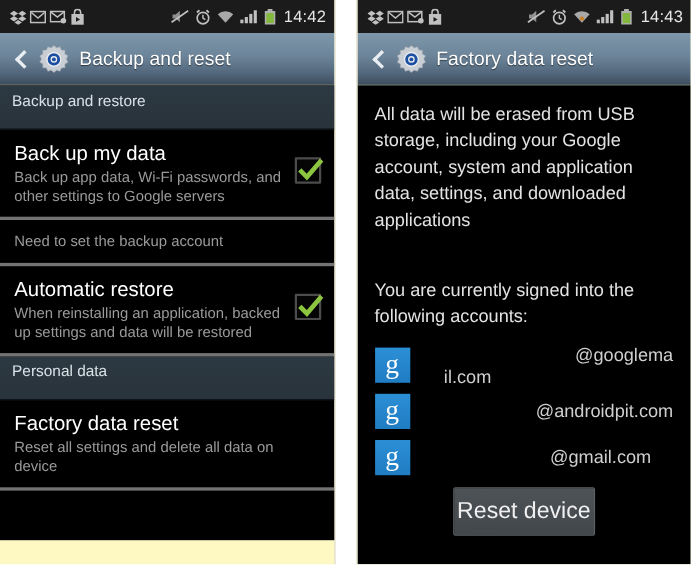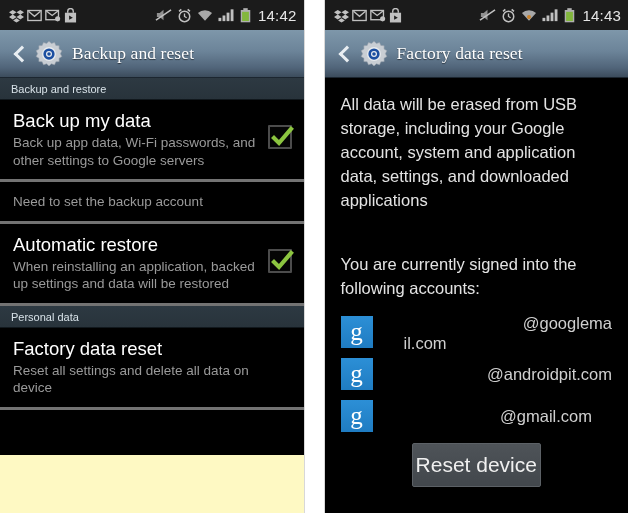--- a/index.html
+++ b/index.html
@@ -104,32 +104,32 @@
   }
   .gear-wrap {
     width: 30px;
     height: 30px;
     flex: 0 0 auto;
     margin: 0 8px 0 2px;
   }
   .ab-title {
     color: #ffffff;
     font-size: 17.5px;
-    font-family: Liberation Serif, serif;
+    font-family: Liberation Sans, sans-serif;
     letter-spacing: .1px;
     text-shadow: 0 1px 1px rgba(0,0,0,.55);
   }
 
   
   .list { background: #000000; }
   .section-header {
     background: linear-gradient(to bottom, #2d3942 0%, #28333b 100%);
     color: #d8e2e8;
-    font-size: 11px;
-    padding: 5px 0 4px 11px;
+    font-size: 14px;
+    padding: 5px 0 18px 11px;
     border-bottom: 1px solid #11181d;
     box-sizing: border-box;
   }
   .row {
     position: relative;
     display: flex;
     align-items: flex-start;
     padding: 9px 12px 10px 13px;
     box-sizing: border-box;
     border-bottom: 3px solid #737373;

